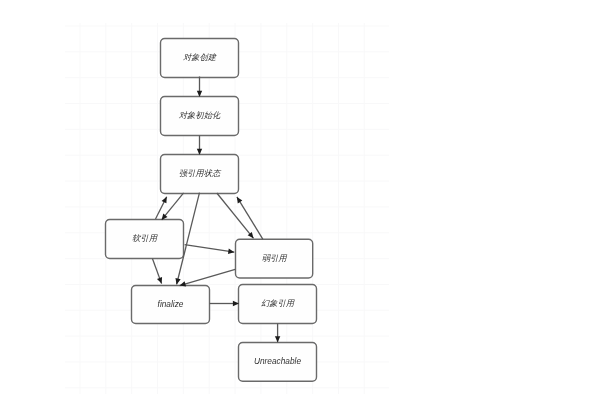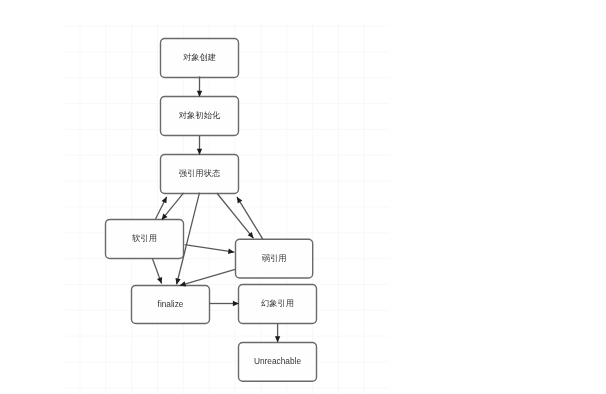--- a/index.html
+++ b/index.html
@@ -11,21 +11,21 @@
         background-image:
           linear-gradient(to right, #f7f7f8 1px, transparent 1px),
           linear-gradient(to bottom, #f7f7f8 1px, transparent 1px);
         background-size:25.85px 25.85px;background-position:14.5px 2.5px;}
   svg.diagram{position:absolute;left:0;top:0;width:606px;height:394px;}
   .nodetext{font-size:8.3px;fill:#333;dominant-baseline:middle;text-anchor:middle;}
 </style>
 </head>
 <body>
 
-<div id="canvas" style="width: 606px; height: 391px;">
+<div id="canvas" style="width: 606px; height: 391px; font-style: italic;">
   <div class="grid" style="left: 65px; top: 23px; width: 324px; height: 371px; background-image: linear-gradient(to right, rgb(248, 248, 249) 1px, transparent 1px), linear-gradient(rgb(248, 248, 249) 1px, transparent 1px); background-size: 25.85px 25.85px; background-position: 14.5px 2.5px;"></div>
   <svg class="diagram" viewBox="0 0 606 394" xmlns="http://www.w3.org/2000/svg">
     <g id="nodes">
         <g>
           <rect x="160.5" y="38.5" width="78" height="39" rx="4.2" ry="4.2" fill="#fefefe" stroke="#6a6a6a" stroke-width="1.4"></rect>
           <text class="nodetext" x="199.5" y="58.1">对象创建</text>
         </g>
         <g>
           <rect x="160.5" y="96.5" width="78" height="39" rx="4.2" ry="4.2" fill="#fefefe" stroke="#6a6a6a" stroke-width="1.4"></rect>
           <text class="nodetext" x="199.5" y="116.1">对象初始化</text>

